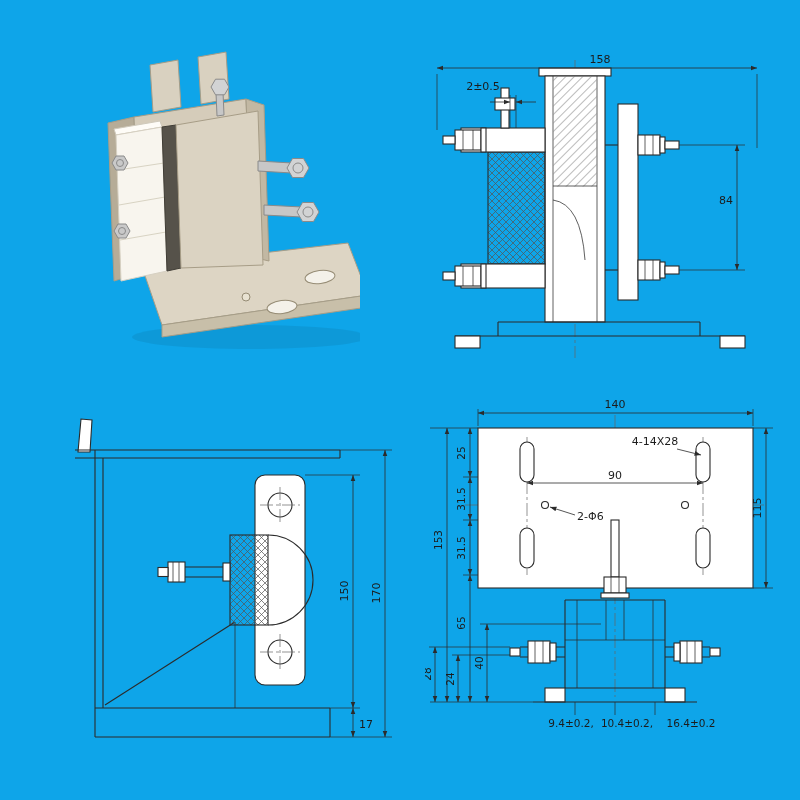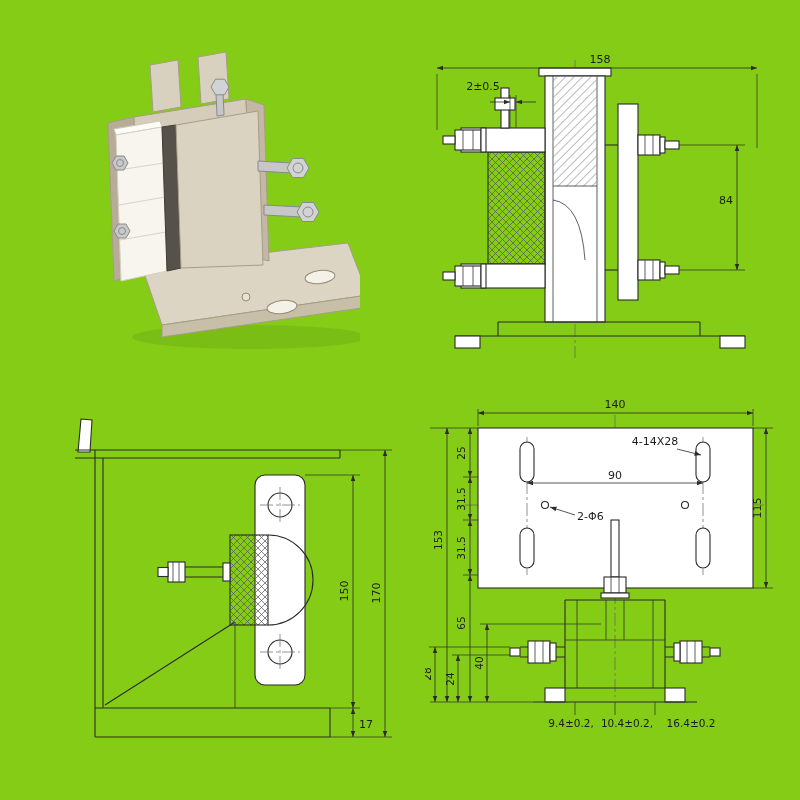--- a/index.html
+++ b/index.html
@@ -1,16 +1,16 @@
 <!DOCTYPE html>
 <html><head>
 <meta charset="utf-8">
 <style>
   html,body{margin:0;padding:0;background:#ffffff;}
-  .sheet{position:relative;width:800px;height:800px;background:#84cc16;
+  .sheet{position:relative;width:800px;height:800px;background:#0ea5e9;
          font-family:"DejaVu Sans",sans-serif;overflow:hidden;}
   .sheet svg{position:absolute;}
   svg text{font-family:"DejaVu Sans",sans-serif;fill:#1c1c1c;}
   .dimtxt{font-size:11px;}
   .dimtxt-s{font-size:10.5px;}
   .ln{stroke:#2b2b2b;stroke-width:1.1;fill:none;}
   .lnw{stroke:#2b2b2b;stroke-width:1.1;fill:#ffffff;}
   .thin{stroke:#2b2b2b;stroke-width:0.75;fill:none;}
   .dim{stroke:#2b2b2b;stroke-width:0.8;fill:none;}
   .ext{stroke:#2b2b2b;stroke-width:0.7;fill:none;}

